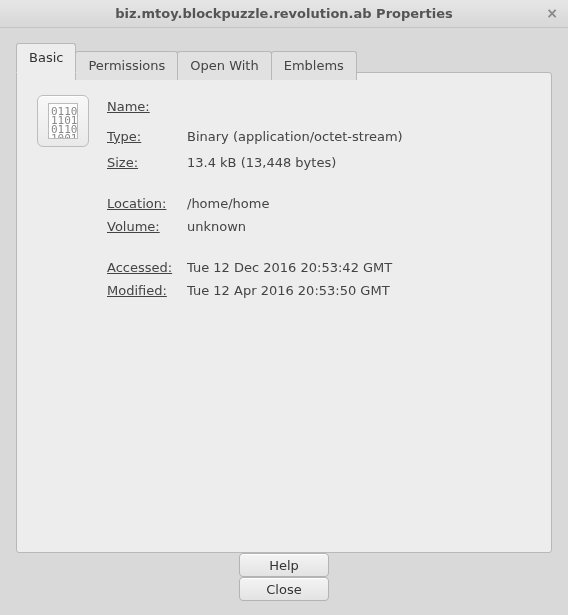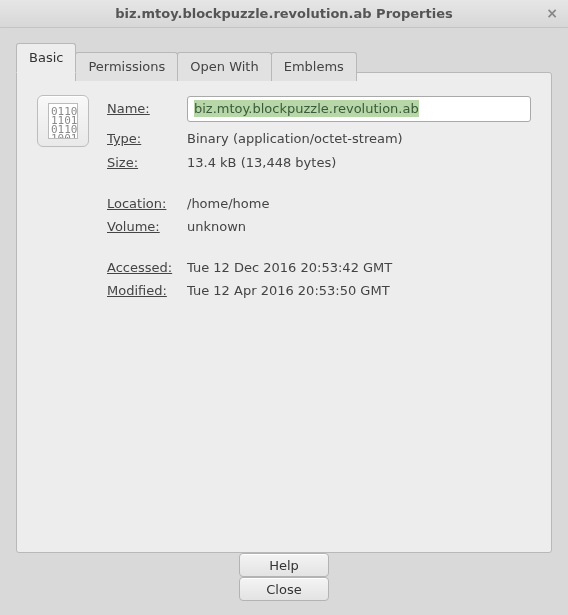--- a/index.html
+++ b/index.html
@@ -47,21 +47,21 @@
     display: flex;
     flex-direction: column;
   }
   .tabs-wrap {
     flex: 1;
     display: flex;
     flex-direction: column;
   }
   .tabstrip {
     display: flex;
-    align-items: center;
+    align-items: flex-start;
     height: 30px;
     position: relative;
     z-index: 2;
   }
   .tab {
     padding: 6px 12px 7px 12px;
     background: #e1e1e1;
     border: 1px solid #b8b8b8;
     border-bottom: none;
     margin-right: -1px;
@@ -202,25 +202,20 @@
           <div class="file-icon-cell">
             <div class="file-icon">
               <div class="page">0110
 1101
 0110
 1001</div>
             </div>
           </div>
 
           <div class="label-col" style="grid-row:1">Name:</div>
-          <div class="value-col" style="grid-row:1">
-            <div class="name-highlight">
-              <span class="sel">biz.mtoy.blockpuzzle.revolution.ab</span>
-            </div>
-          </div>
 
           <div class="label-col" style="grid-row:2">Type:</div>
           <div class="value-col" style="grid-row:2">Binary (application/octet-stream)</div>
 
           <div class="label-col" style="grid-row:3">Size:</div>
           <div class="value-col" style="grid-row:3">13.4 kB (13,448 bytes)</div>
 
           <div class="spacer-row" style="grid-row:4"></div>
 
           <div class="label-col" style="grid-row:5">Location:</div>

